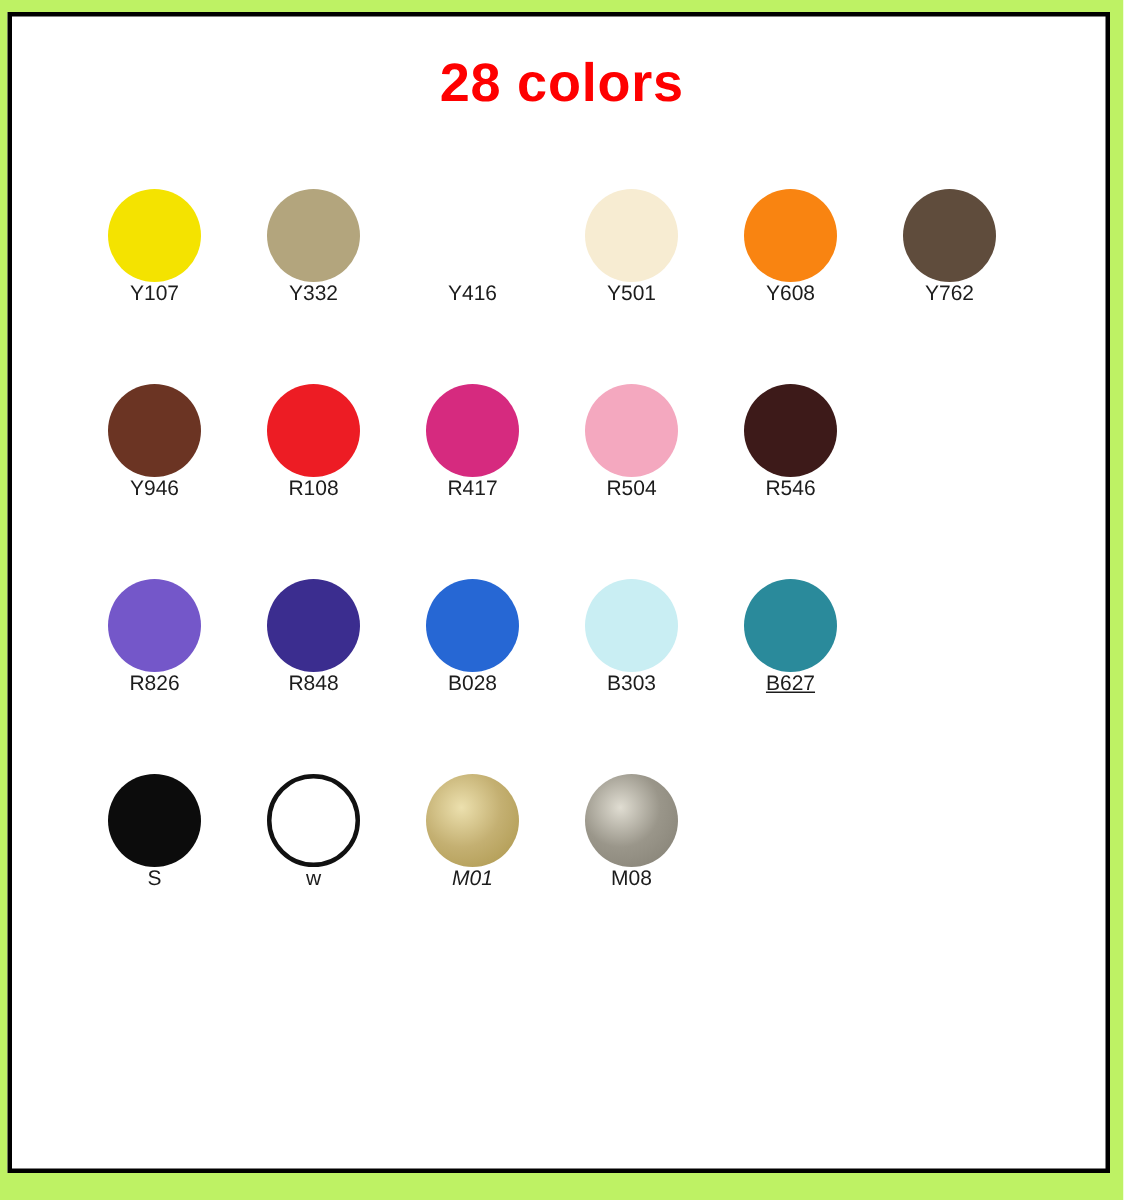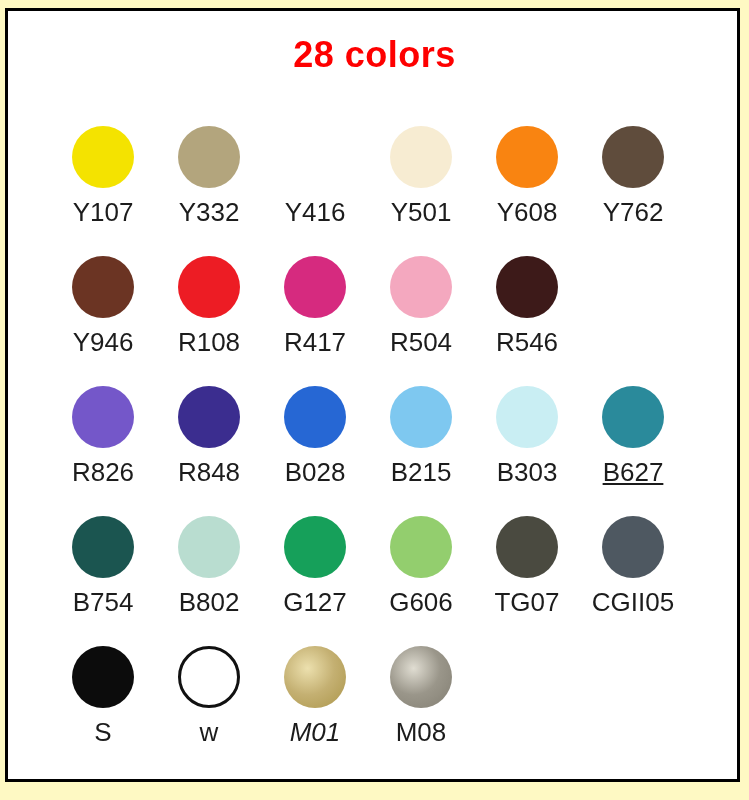--- a/index.html
+++ b/index.html
@@ -7,21 +7,21 @@
     padding: 0;
     background: #ffffff;
   }
   body {
     font-family: "Liberation Sans", sans-serif;
   }
   #page {
     position: relative;
     width: 749px;
     height: 800px;
-    background: #fef9c3;
+    background: #bef264;
     overflow: hidden;
   }
   .frame {
     position: absolute;
     left: 5px;
     top: 8px;
     width: 735px;
     height: 774px;
     border: 3px solid #000000;
     box-sizing: border-box;
@@ -61,22 +61,21 @@
   .swatch {
     width: 62px;
     height: 62px;
     border-radius: 50%;
     box-sizing: border-box;
   }
   .swatch.outlined {
     border: 3px solid #111111;
   }
   .label {
-    margin-top: 11px;
-    font-size: 26px;
+    font-size: 14px;
     color: #1c1c1c;
     line-height: 1;
     white-space: nowrap;
     font-family: "Liberation Sans", sans-serif;
   }
 </style>
 </head>
 <body>
 
 <div id="page">
@@ -143,59 +142,29 @@
       </div>
       <div class="cell">
         <div class="swatch" style="background: rgb(59, 45, 143);"></div>
         <div class="label" style="color: rgb(28, 28, 28);">R848</div>
       </div>
       <div class="cell">
         <div class="swatch" style="background: rgb(38, 103, 212);"></div>
         <div class="label" style="color: rgb(28, 28, 28);">B028</div>
       </div>
       <div class="cell">
-        <div class="swatch" style="background: rgb(126, 200, 240);"></div>
-        <div class="label" style="color: rgb(28, 28, 28);">B215</div>
-      </div>
-      <div class="cell">
         <div class="swatch" style="background: rgb(201, 238, 243);"></div>
         <div class="label" style="color: rgb(28, 28, 28);">B303</div>
       </div>
       <div class="cell">
         <div class="swatch" style="background: rgb(42, 138, 155);"></div>
         <div class="label" style="color: rgb(28, 28, 28); text-decoration: underline;">B627</div>
       </div>
     </div>
 
-    <div class="row">
-      <div class="cell">
-        <div class="swatch" style="background: rgb(27, 85, 80);"></div>
-        <div class="label" style="color: rgb(28, 28, 28);">B754</div>
-      </div>
-      <div class="cell">
-        <div class="swatch" style="background: rgb(185, 221, 208);"></div>
-        <div class="label" style="color: rgb(28, 28, 28);">B802</div>
-      </div>
-      <div class="cell">
-        <div class="swatch" style="background: rgb(22, 160, 90);"></div>
-        <div class="label" style="color: rgb(28, 28, 28);">G127</div>
-      </div>
-      <div class="cell">
-        <div class="swatch" style="background: rgb(147, 206, 110);"></div>
-        <div class="label" style="color: rgb(28, 28, 28);">G606</div>
-      </div>
-      <div class="cell">
-        <div class="swatch" style="background: rgb(74, 74, 64);"></div>
-        <div class="label" style="color: rgb(28, 28, 28);">TG07</div>
-      </div>
-      <div class="cell">
-        <div class="swatch" style="background: rgb(78, 88, 97);"></div>
-        <div class="label" style="color: rgb(28, 28, 28);">CGII05</div>
-      </div>
-    </div>
 
     <div class="row">
       <div class="cell">
         <div class="swatch" style="background: rgb(12, 12, 12);"></div>
         <div class="label" style="color: rgb(28, 28, 28);">S</div>
       </div>
       <div class="cell">
         <div class="swatch outlined" style="background: rgb(255, 255, 255);"></div>
         <div class="label" style="color: rgb(28, 28, 28);">w</div>
       </div>

